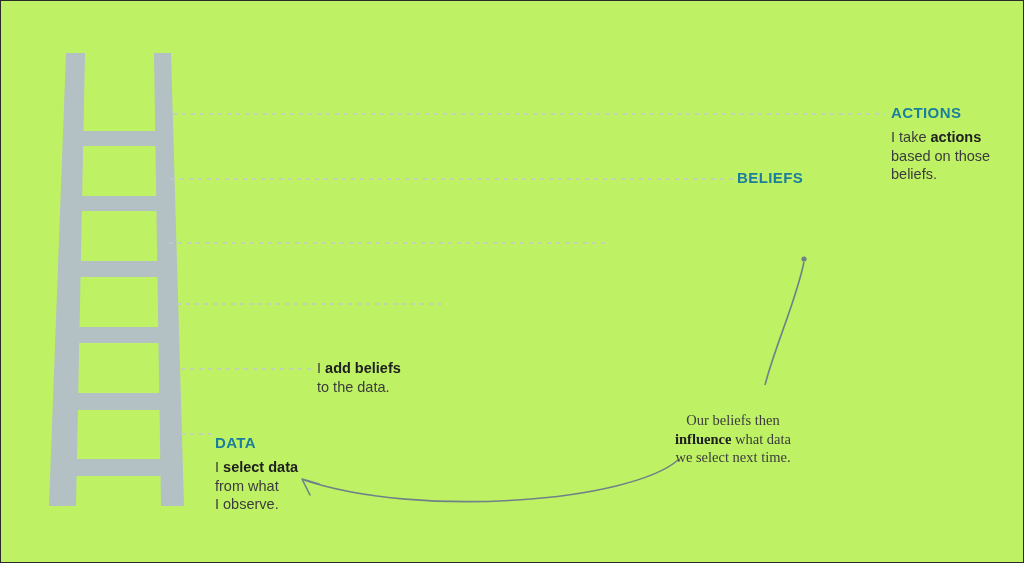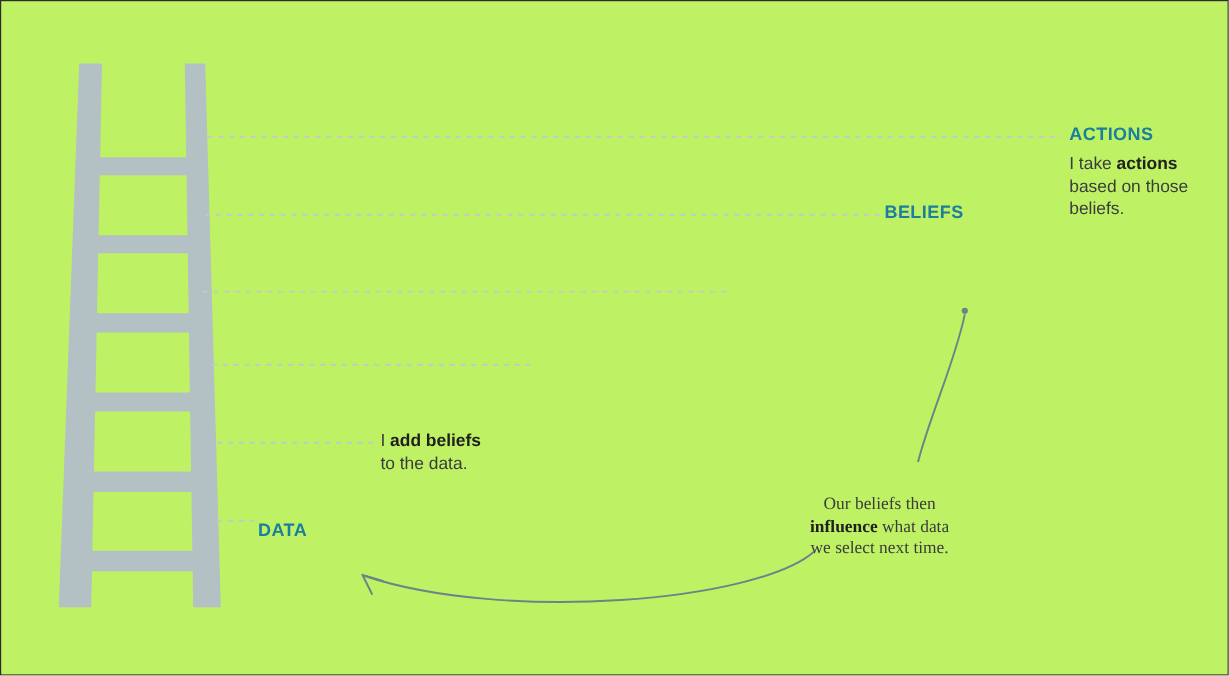--- a/index.html
+++ b/index.html
@@ -114,17 +114,18 @@
   </div>
 
 
 
   <div class="rung-block" style="left:316px; top:358px;">
     <p class="rung-body">I <b>add beliefs</b><br>to the data.</p>
   </div>
 
   <div class="rung-block" style="left:214px; top:433px;">
     <p class="rung-title">DATA</p>
+    <p class="rung-body">I <b>select data</b><br>from what<br>I observe.</p>
   </div>
 
   <div id="feedback-note">Our beliefs then<br><b>influence</b> what data<br>we select next time.</div>
 
 </div>
 
 </body></html>

